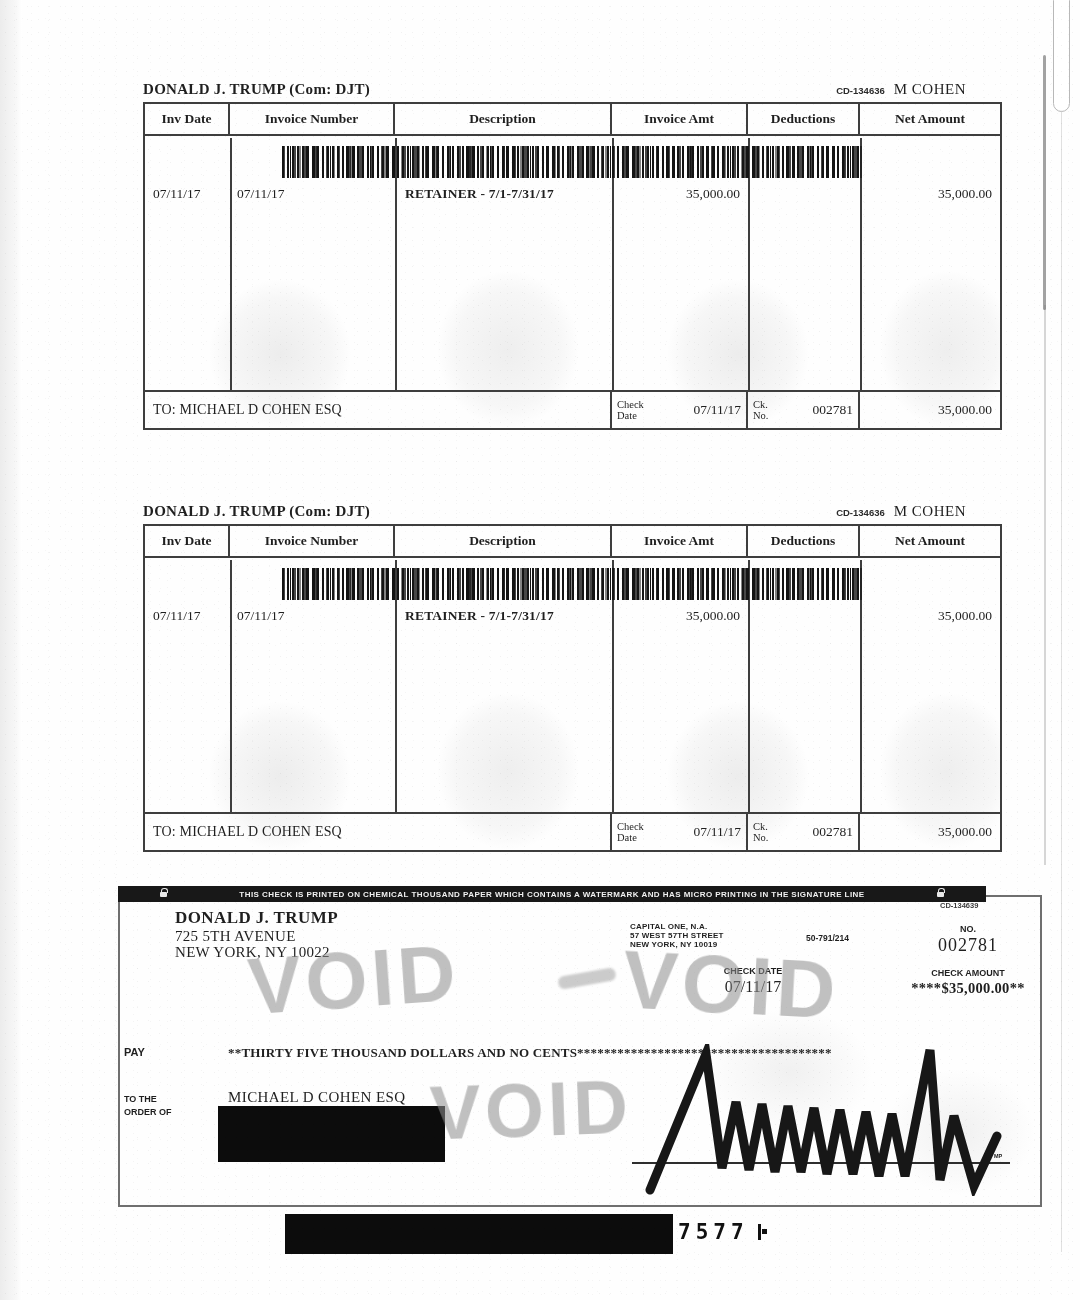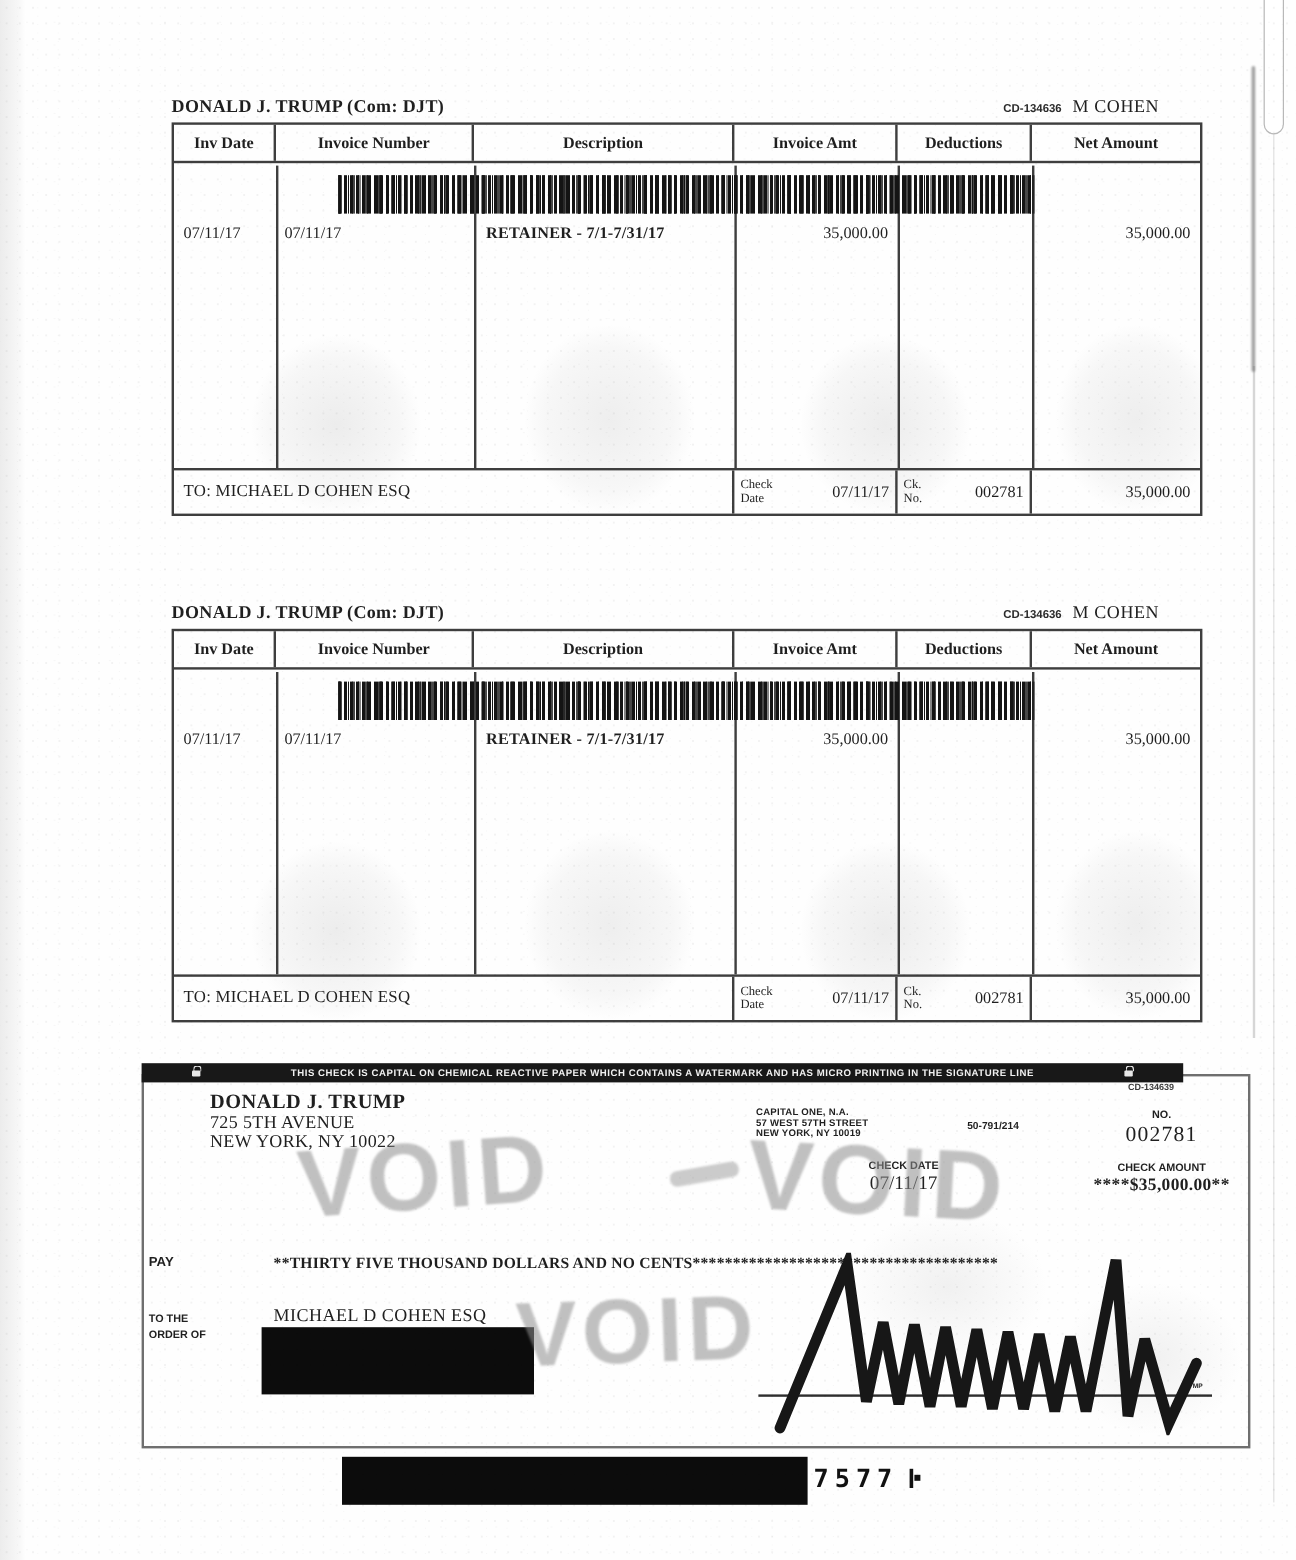--- a/index.html
+++ b/index.html
@@ -240,21 +240,21 @@
         </div>
         <div class="fc f4">35,000.00</div>
       </div>
     </div>
   </div>
 
   <div class="check">
     <div class="check-border"></div>
     <div class="sec-banner">
       <span class="lock"></span>
-      <span class="txt">THIS CHECK IS CAPITAL ON CHEMICAL REACTIVE PAPER WHICH CONTAINS A WATERMARK AND HAS MICRO PRINTING IN THE SIGNATURE LINE</span>
+      <span class="txt">THIS CHECK IS PRINTED ON CHEMICAL THOUSAND PAPER WHICH CONTAINS A WATERMARK AND HAS MICRO PRINTING IN THE SIGNATURE LINE</span>
       <span class="lock"></span>
     </div>
     <div class="check-bates">CD-134639</div>
 
     <div class="payer">
       <div class="nm">DONALD J. TRUMP</div>
       <div class="ad">725 5TH AVENUE</div>
       <div class="ad">NEW YORK, NY 10022</div>
     </div>
 

